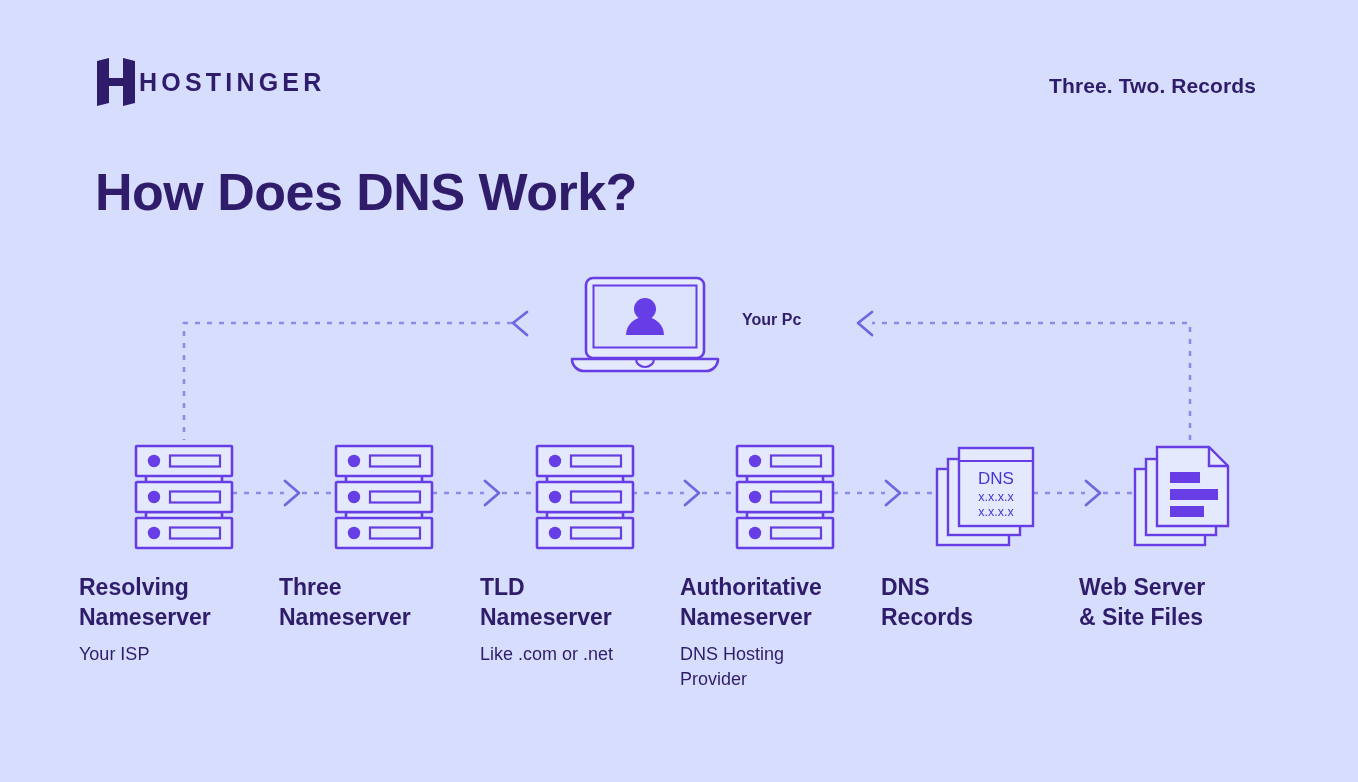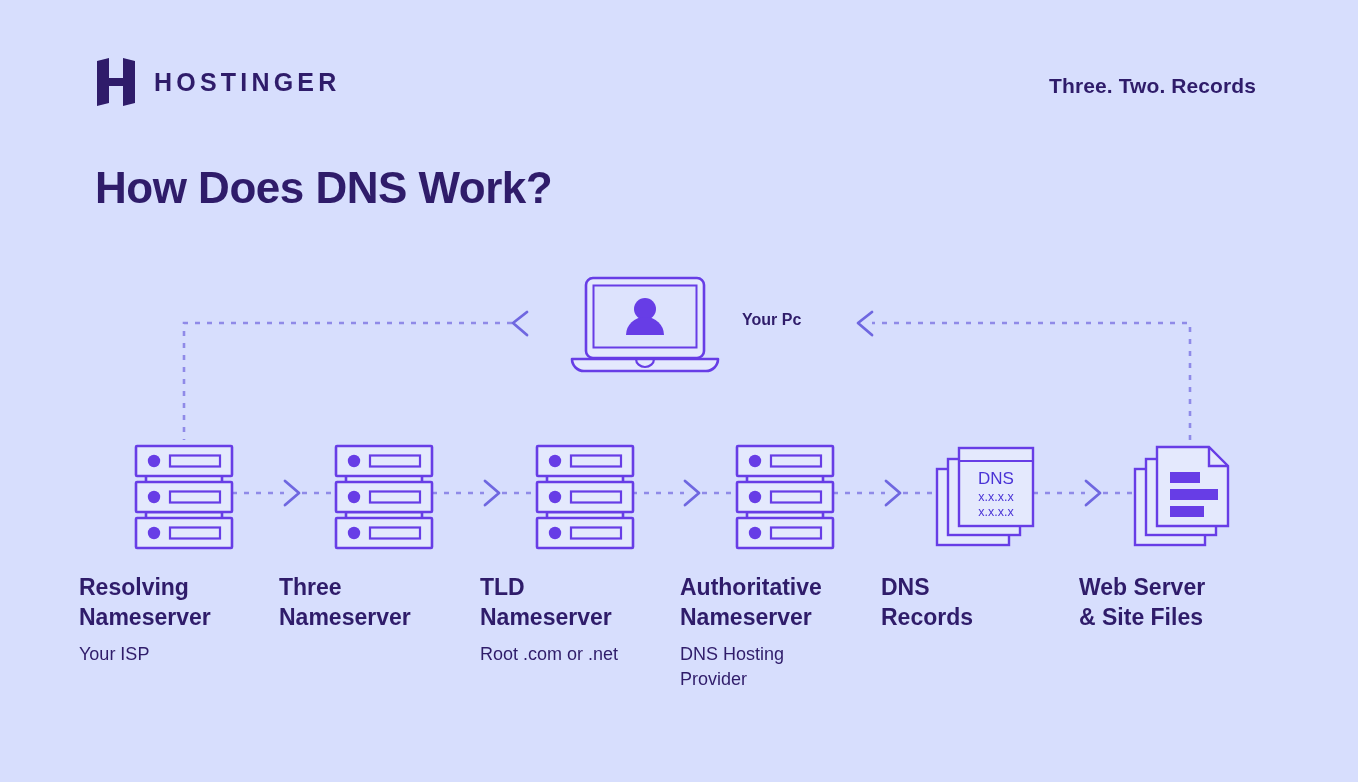--- a/index.html
+++ b/index.html
@@ -7,34 +7,34 @@
     width:1358px;height:782px;
     background:#d7defd;
     font-family:"Liberation Sans", sans-serif;
     overflow:hidden;
     position:relative;
     -webkit-font-smoothing:antialiased;
   }
   .stage{position:absolute;inset:0;}
 
   
-  .brand{position:absolute;left:97px;top:58px;display:flex;align-items:center;gap:19px;}
+  .brand{position:absolute;left:97px;top:58px;display:flex;align-items:center;gap:4px;}
   .brand-mark{width:38px;height:48px;display:block;}
   .brand-name{
     font-size:25px;font-weight:bold;letter-spacing:4.2px;
     color:#2f1c6a;line-height:1;
   }
   .tagline{
     position:absolute;right:102px;top:74px;
     font-size:21px;font-weight:bold;color:#2f1c6a;letter-spacing:.1px;
   }
 
   .page-title{
     position:absolute;left:95px;top:163px;
-    font-size:44px;font-weight:bold;color:#2f1c6a;
+    font-size:52px;font-weight:bold;color:#2f1c6a;
     letter-spacing:-0.5px;line-height:1.12;
   }
 
   
   .wires{position:absolute;left:0;top:0;width:1358px;height:782px;pointer-events:none;}
 
   
   .pc-block{position:absolute;left:570px;top:275px;width:150px;height:100px;}
   .pc-label{
     position:absolute;left:742px;top:311px;
@@ -199,21 +199,21 @@
           <rect x="37" y="13.5" width="50" height="11"></rect>
           <rect x="37" y="49.5" width="50" height="11"></rect>
           <rect x="37" y="85.5" width="50" height="11"></rect>
         </g>
       </svg>
     </div>
     <div class="title">
       <span>TLD</span><br>
       <span>Nameserver</span>
     </div>
-    <div class="sub">Root .com or .net</div>
+    <div class="sub">Like .com or .net</div>
   </div>
 
   <div class="node n3">
     <div class="art">
       <svg viewBox="0 0 102 108" width="102" height="108">
         <g fill="#e4e9fd" stroke="#673de6" stroke-width="2.6">
           <rect x="13" y="30" width="76" height="12"></rect>
           <rect x="13" y="70" width="76" height="12"></rect>
           <rect x="3" y="4" width="96" height="30" rx="1"></rect>
           <rect x="3" y="40" width="96" height="30" rx="1"></rect>

